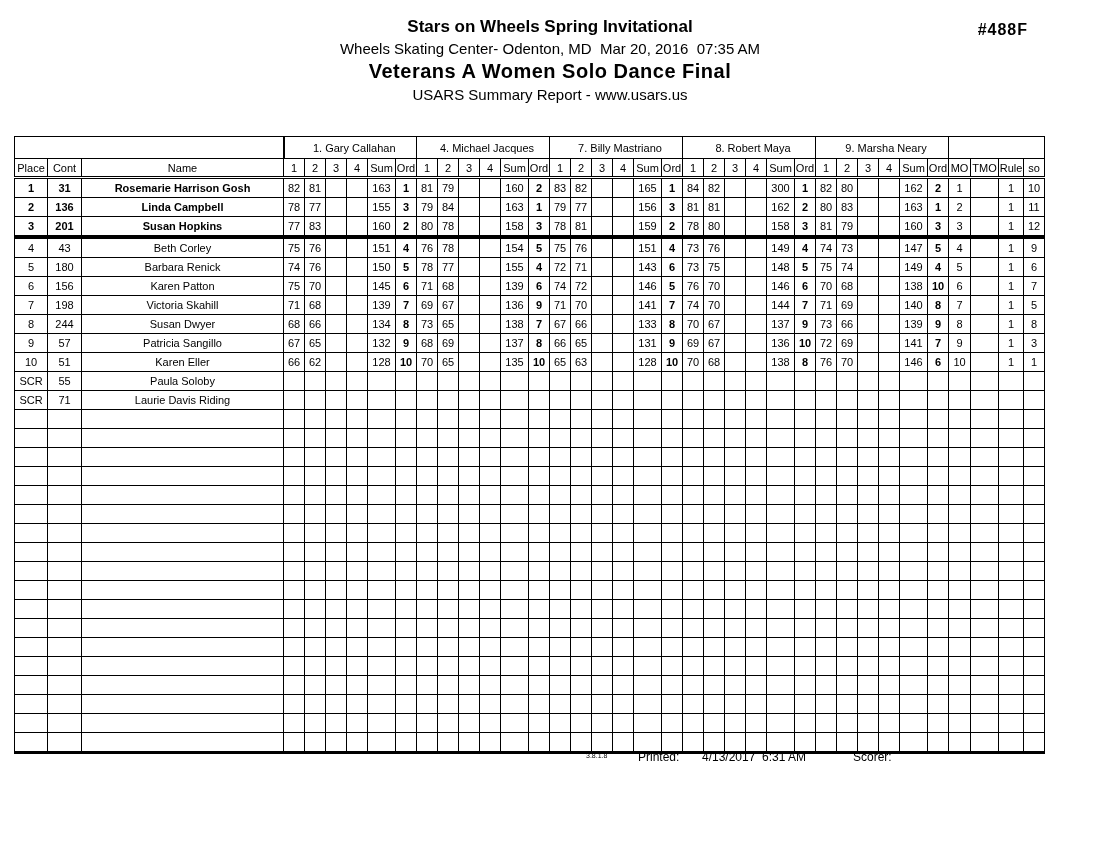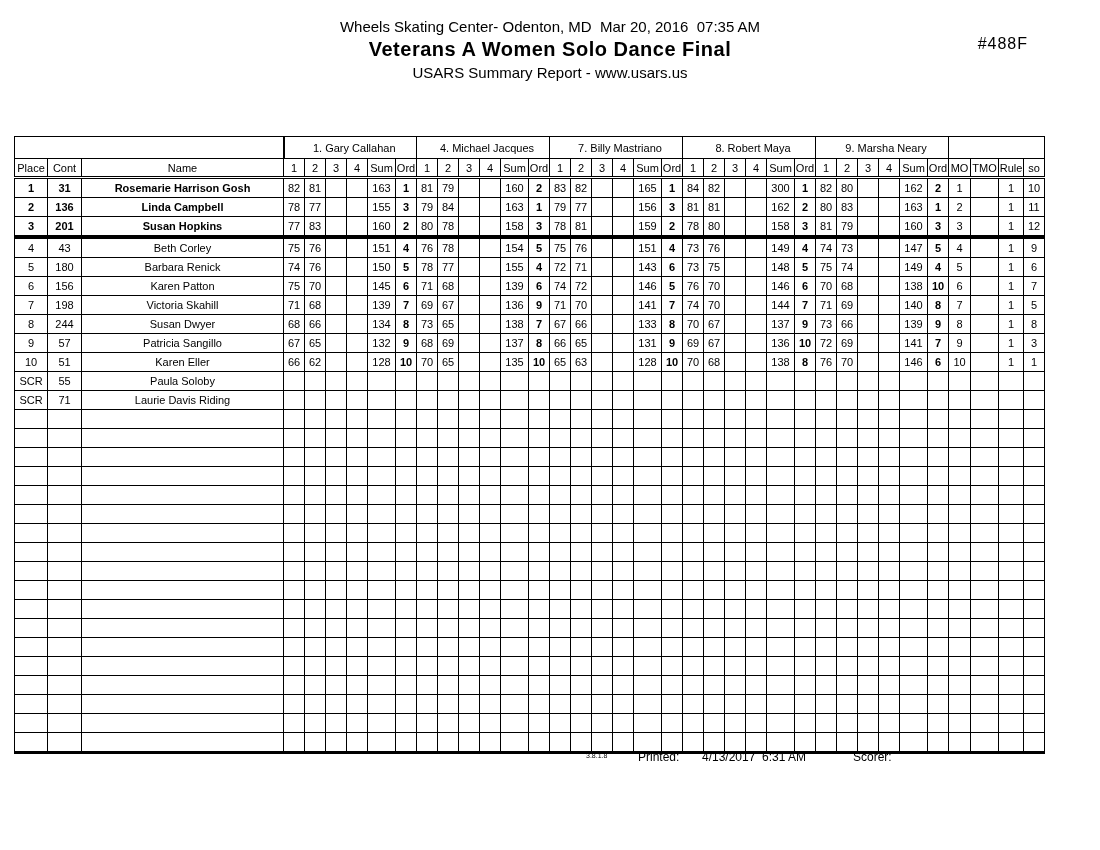--- a/index.html
+++ b/index.html
@@ -6,21 +6,21 @@
   .page{position:relative;width:1100px;height:850px;background:#ffffff;color:#000;
         font-family:"Liberation Sans",sans-serif;overflow:hidden;}
 
   
   .req{position:absolute;left:14px;top:22px;font-size:11px;line-height:14px;white-space:pre;}
   .titles{position:absolute;left:0;top:16px;width:1100px;text-align:center;}
   .title1{font-size:17px;font-weight:bold;line-height:22px;}
   .title2{font-size:15px;line-height:21px;white-space:pre;}
   .title3{font-size:20px;font-weight:bold;line-height:24px;letter-spacing:0.5px;}
   .title4{font-size:15px;line-height:24px;}
-  .evnum{position:absolute;right:72px;top:21px;font-size:16px;font-weight:normal;letter-spacing:1px;margin-top:14px;}
+  .evnum{position:absolute;right:72px;top:21px;font-size:16px;font-weight:bold;letter-spacing:1px;}
 
   
   table.res{position:absolute;left:14px;top:136px;border-collapse:collapse;table-layout:fixed;}
   table.res td{border:1px solid #000;height:18px;font-size:11px;line-height:12px;
                text-align:center;padding:0;overflow:hidden;white-space:nowrap;
                font-family:"Liberation Sans",sans-serif;}
   tr.jrow td{height:21px;padding-left:8px;}
   td.nob{border:none;}
   td.jname{text-align:left;padding-left:4px;white-space:pre;border-left:3px solid #000;}
   td.jname.first{border-left:2px solid #000;}
@@ -41,20 +41,21 @@
   .printedv{position:absolute;left:702px;top:0;white-space:pre;}
   .scorerl{position:absolute;left:853px;top:0;text-align:right;}
 </style>
 </head>
 <body>
 
 <div class="page">
 
 
   <div class="titles">
+    <div class="title1">Stars on Wheels Spring Invitational</div>
     <div class="title2">Wheels Skating Center- Odenton, MD  Mar 20, 2016  07:35 AM</div>
     <div class="title3">Veterans A Women Solo Dance Final</div>
     <div class="title4">USARS Summary Report - www.usars.us</div>
   </div>
 
   <div class="evnum">#488F</div>
 
   <table class="res">
       <colgroup>
         <col style="width: 33px;">

